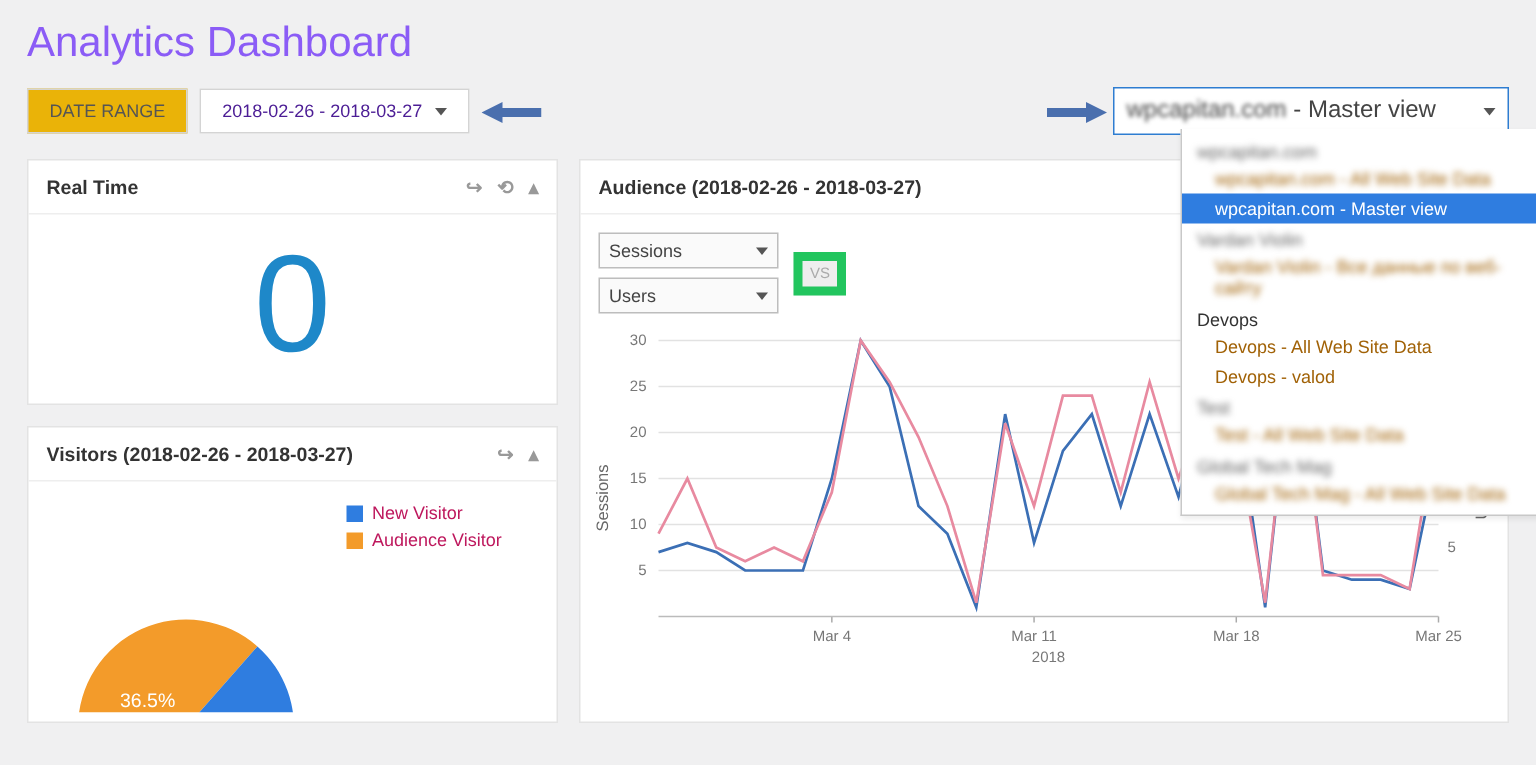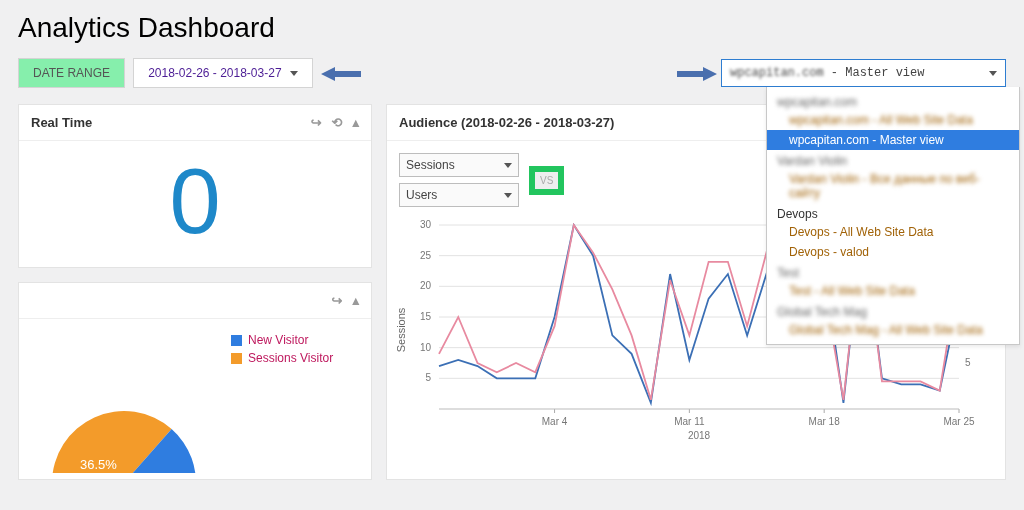--- a/index.html
+++ b/index.html
@@ -7,34 +7,34 @@
     font-family: "Segoe UI", Arial, sans-serif;
     background: #f0f0f1;
     width: 1024px;
     height: 510px;
     overflow: hidden;
     font-size: 13px;
     color: #444;
   }
   .page { padding: 12px 18px; }
   h1.title {
-    color: #000000;
+    color: #8b5cf6;
     font-weight: 400;
     font-size: 28px;
     margin-bottom: 14px;
   }
   .toolbar {
     display: flex;
     align-items: center;
     gap: 8px;
     margin-bottom: 16px;
     position: relative;
   }
   .btn {
-    background: #86efac;
+    background: #eab308;
     border: 1px solid #d4d4d4;
     padding: 7px 14px;
     font-size: 12px;
     color: #555;
     cursor: pointer;
   }
   .date-dd {
     background: #fff;
     border: 1px solid #d4d4d4;
     padding: 7px 14px;
@@ -61,31 +61,30 @@
     margin-left: auto;
     display: flex;
     align-items: center;
     gap: 10px;
     position: relative;
   }
   .view-select {
     position: relative;
   }
   .view-select-box {
-    width: 285px;
+    width: 264px;
     border: 1px solid #2e7dd1;
     background: #fff;
     padding: 6px 8px;
-    font-size: 12px;
+    font-size: 16px;
     color: #444;
     display: flex;
     align-items: center;
     justify-content: space-between;
     cursor: pointer;
-    font-family: Liberation Mono, monospace;
   }
   .view-dropdown {
     position: absolute;
     top: 28px;
     left: 0;
     width: 254px;
     background: #fff;
     border: 1px solid #c8c8c8;
     border-top: none;
     box-shadow: 0 2px 4px rgba(0,0,0,0.08);
@@ -257,40 +256,41 @@
           <span class="panel-icon">⟲</span>
           <span class="panel-icon">▴</span>
         </div>
         <div class="realtime-body">
           <div class="realtime-number">0</div>
         </div>
       </div>
 
       <div class="panel">
         <div class="panel-head">
+          <span>Visitors (2018-02-26 - 2018-03-27)</span>
           <span class="spacer"></span>
           <span class="panel-icon">↪</span>
           <span class="panel-icon">▴</span>
         </div>
         <div class="visitors-body">
           <div class="pie-wrap">
             <svg id="pie-svg" width="190" height="140" viewBox="0 0 190 140">
                 <path d="M 95 150 L 23 150 A 72 72 0 0 1 142.6144543033029 95.99200298660688 Z" fill="#f39b2a"></path>
                 <path d="M 95 150 L 142.6144543033029 95.99200298660688 A 72 72 0 1 1 23 150.00000000000003 Z" fill="#2f7de0"></path>
                 <text x="51" y="136" fill="#fff" font-size="13">36.5%</text>
               </svg>
           </div>
           <div class="legend-small">
             <div class="row">
                 <span class="sw" id="sw-new" style="background: rgb(47, 125, 224);"></span>
                 <span>New Visitor</span>
               </div>
             <div class="row">
                 <span class="sw" id="sw-ret" style="background: rgb(243, 155, 42);"></span>
-                <span>Sessions Visitor</span>
+                <span>Audience Visitor</span>
               </div>
           </div>
         </div>
       </div>
     </div>
 
     <div class="right-col">
       <div class="panel" style="height:100%;">
         <div class="panel-head">
           <span>Audience (2018-02-26 - 2018-03-27)</span>

